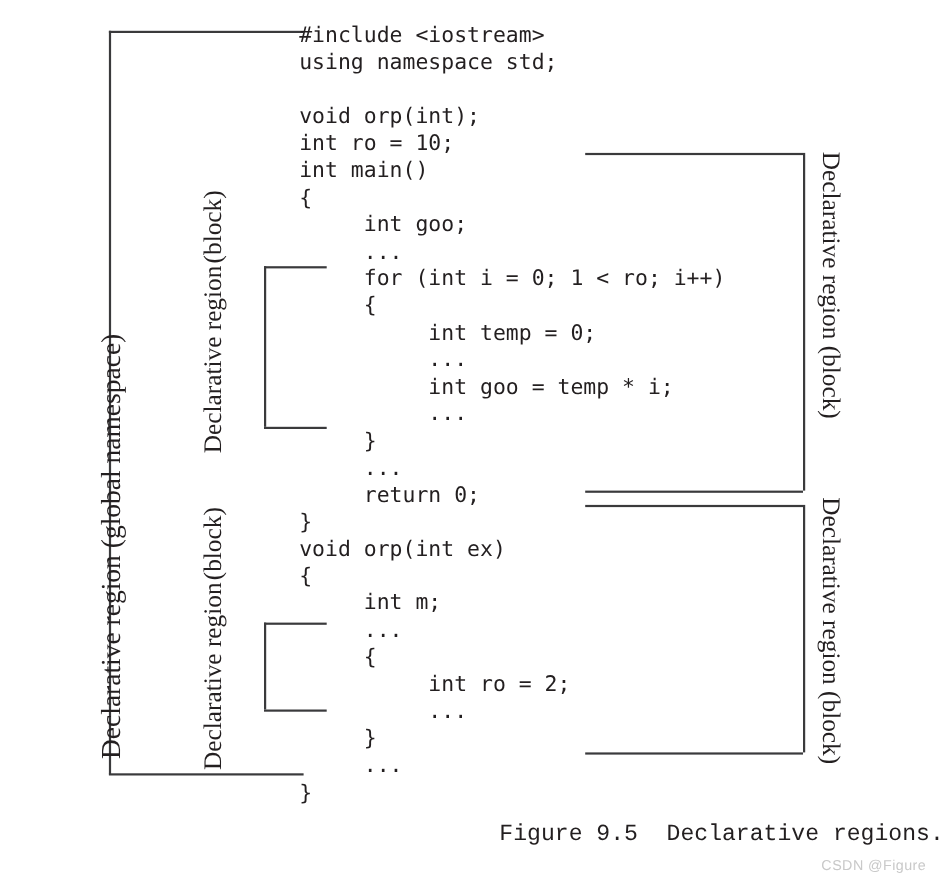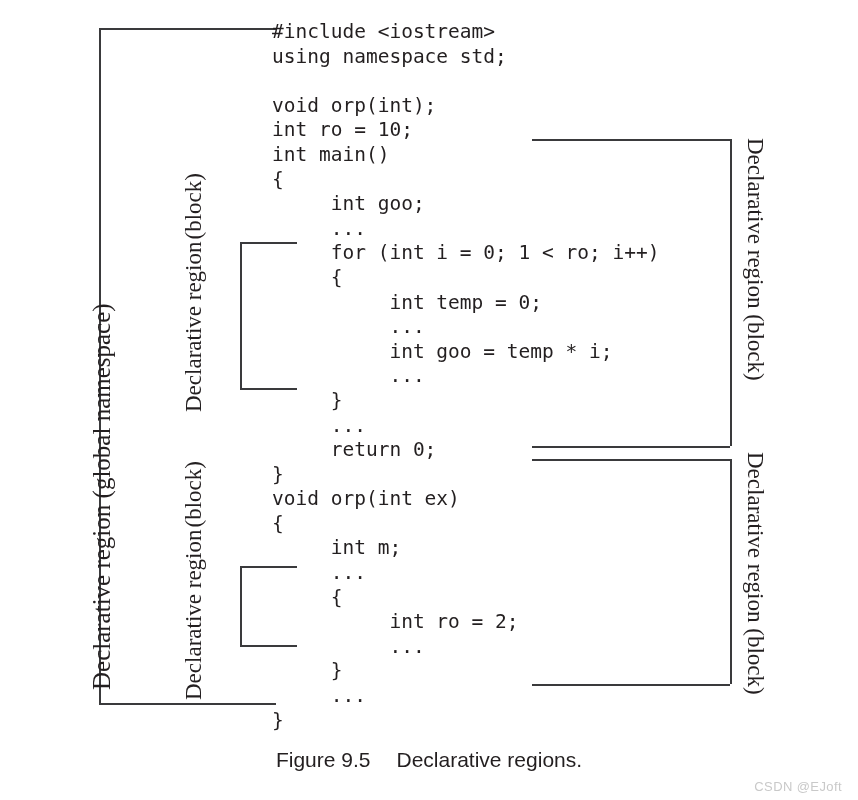--- a/index.html
+++ b/index.html
@@ -96,22 +96,22 @@
   }
   #label-right-block-1 { left: 768px; top: 138px; }
   #label-right-block-2 { left: 768px; top: 452px; }
 
   
   #caption {
     position: absolute;
     left: 0;
     top: 748px;
     width: 858px;
-    text-align: center;
-    font-family: Liberation Sans, sans-serif;
+    text-align: right;
+    font-family: Liberation Mono, monospace;
     font-size: 21px;
     color: #231f20;
     z-index: 6;
   }
   #caption .cap-num { margin-right: 26px; }
 
   
   #watermark {
     position: absolute;
     right: 16px;
@@ -163,15 +163,15 @@
   <div class="hline" style="left:532px; top:684px; width:198px;"></div>
 
   <div class="vlabel vlabel-cw label-right-block" id="label-right-block-2">Declarative region (block)</div>
 
   <div id="code-block"><div class="code-line">#include &lt;iostream&gt;</div><div class="code-line">using namespace std;</div><div class="code-line">&nbsp;</div><div class="code-line">void orp(int);</div><div class="code-line">int ro = 10;</div><div class="code-line">int main()</div><div class="code-line">{</div><div class="code-line">     int goo;</div><div class="code-line">     ...</div><div class="code-line">     for (int i = 0; 1 &lt; ro; i++)</div><div class="code-line">     {</div><div class="code-line">          int temp = 0;</div><div class="code-line">          ...</div><div class="code-line">          int goo = temp * i;</div><div class="code-line">          ...</div><div class="code-line">     }</div><div class="code-line">     ...</div><div class="code-line">     return 0;</div><div class="code-line">}</div><div class="code-line">void orp(int ex)</div><div class="code-line">{</div><div class="code-line">     int m;</div><div class="code-line">     ...</div><div class="code-line">     {</div><div class="code-line">          int ro = 2;</div><div class="code-line">          ...</div><div class="code-line">     }</div><div class="code-line">     ...</div><div class="code-line">}</div></div>
 
   <div id="caption">
     <span class="cap-num">Figure 9.5</span><span>Declarative regions.</span>
   </div>
 
-  <div id="watermark">CSDN @EJoft</div>
+  <div id="watermark">CSDN @Figure</div>
 
 </div>
 
 </body></html>

